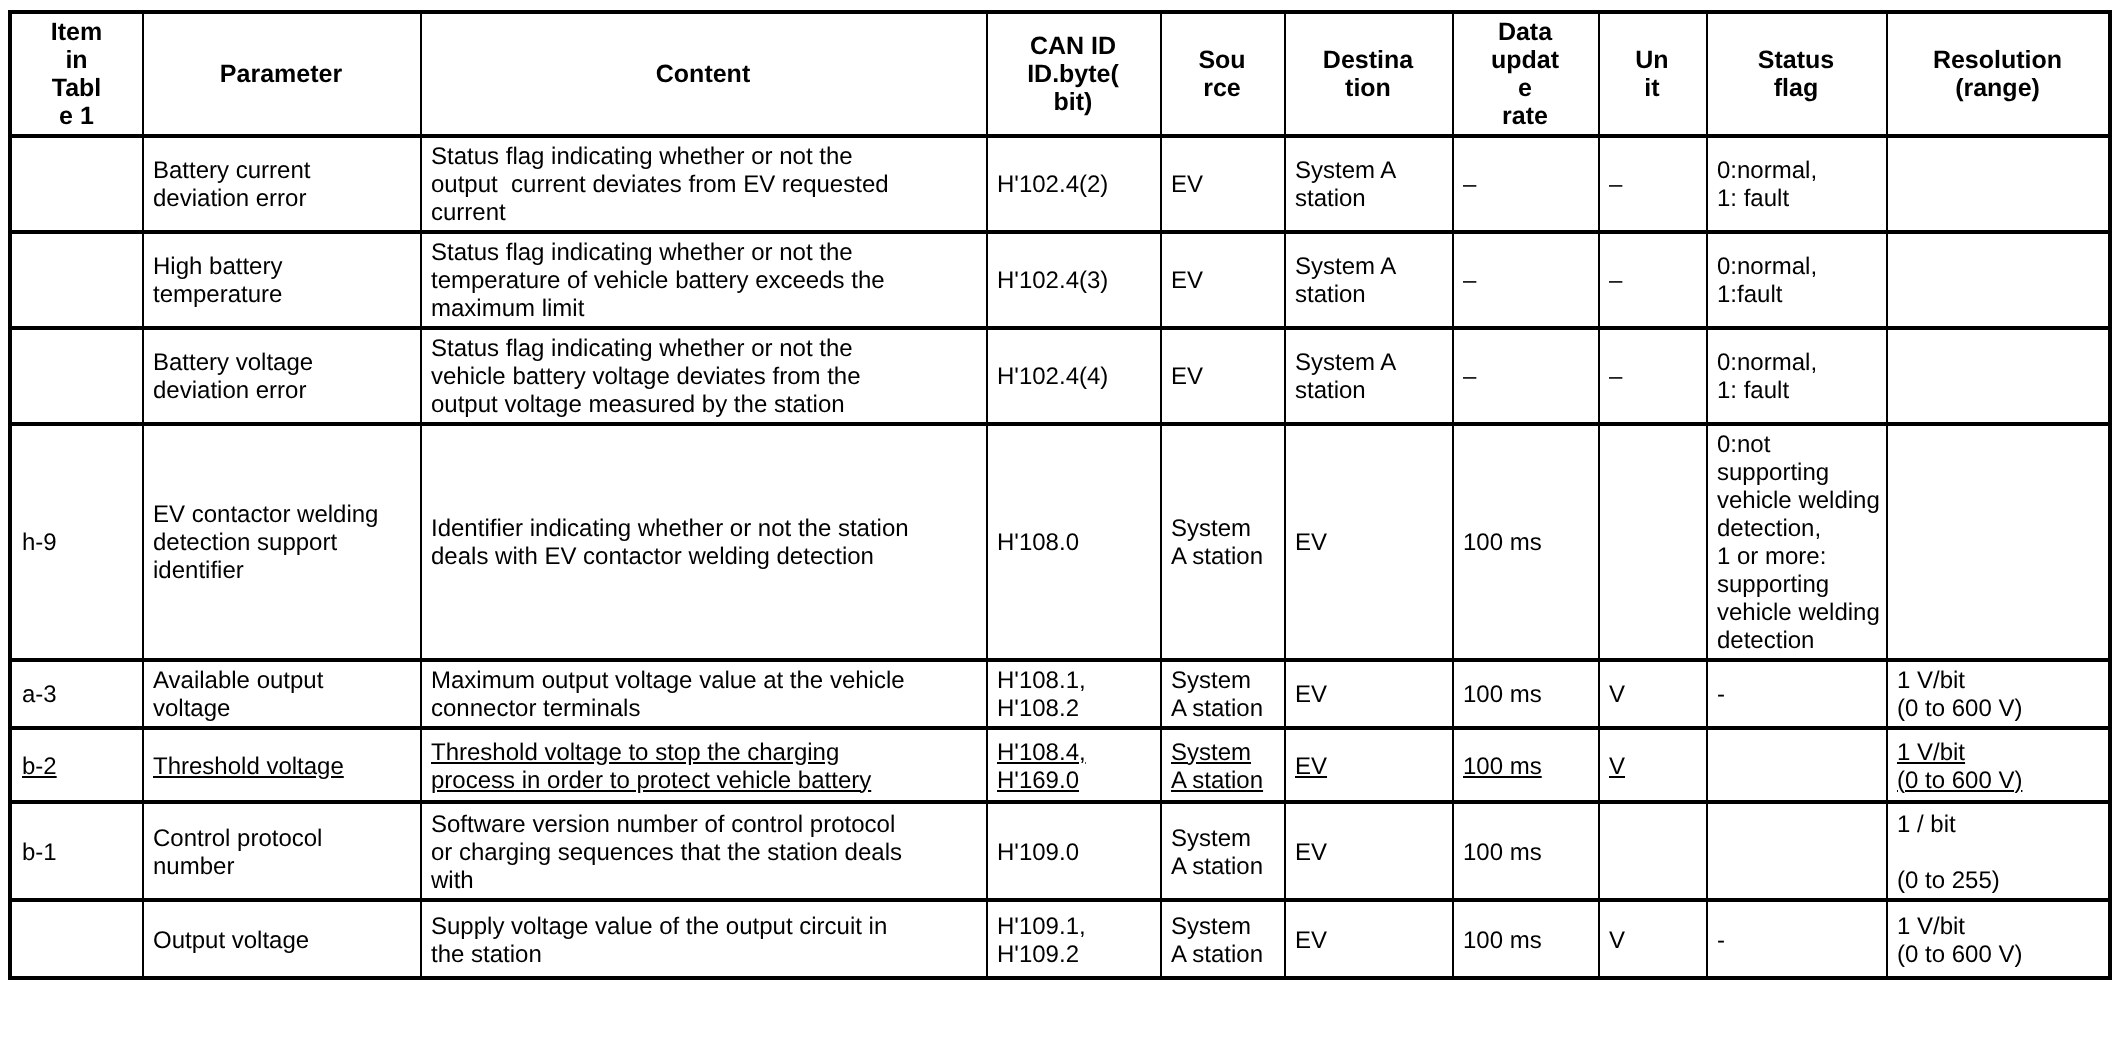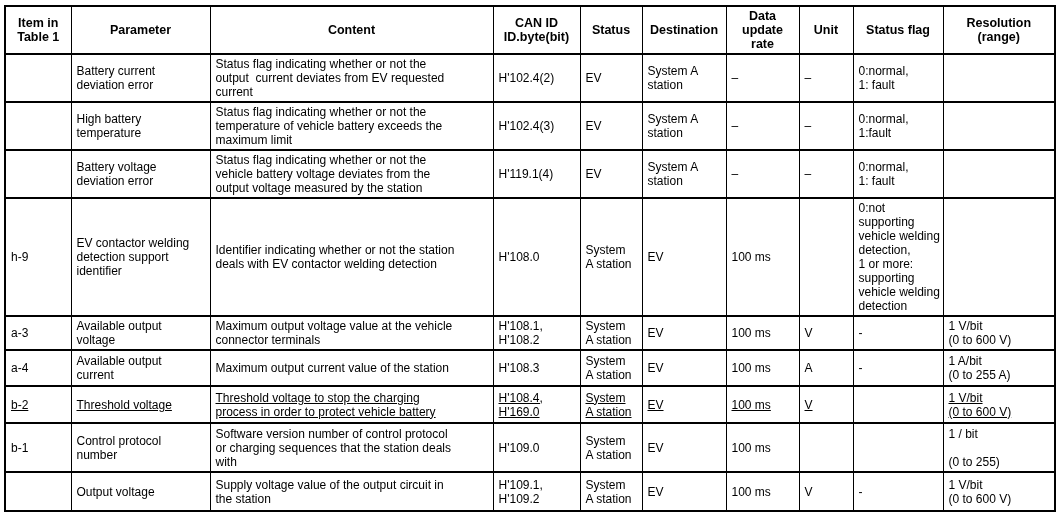--- a/index.html
+++ b/index.html
@@ -40,21 +40,21 @@
     color: #000000;
     padding: 2px 2px 2px 5px;
     text-align: left;
     font-weight: normal;
     word-wrap: break-word;
   }
   table.spec th {
     font-weight: bold;
     font-size: 12.5px;
     text-align: center;
-    padding: 2px 4px;
+    padding: 2px 18px;
   }
   table.spec thead tr { height: 44px; }
 </style>
 </head>
 <body>
 
 <div class="page">
   <table class="spec">
     <colgroup>
       <col style="width:66px">
@@ -69,21 +69,21 @@
       <col style="width:112px">
     </colgroup>
     <thead>
       <tr>
           <th>Item in
 Table 1</th>
           <th>Parameter</th>
           <th>Content</th>
           <th>CAN ID
 ID.byte(bit)</th>
-          <th>Status</th>
+          <th>Source</th>
           <th>Destination</th>
           <th>Data
 update
 rate</th>
           <th>Unit</th>
           <th>Status flag</th>
           <th>Resolution
 (range)</th>
         </tr>
     </thead>
@@ -122,21 +122,21 @@
 1:fault</td>
           <td></td>
         </tr>
         <tr style="height: 44px;">
           <td></td>
           <td>Battery voltage
 deviation error</td>
           <td>Status flag indicating whether or not the
 vehicle battery voltage deviates from the
 output voltage measured by the station</td>
-          <td>H'119.1(4)</td>
+          <td>H'102.4(4)</td>
           <td>EV</td>
           <td>System A
 station</td>
           <td>–</td>
           <td>–</td>
           <td>0:normal,
 1: fault</td>
           <td></td>
         </tr>
         <tr style="height: 115px;">
@@ -172,35 +172,20 @@
 H'108.2</td>
           <td>System
 A station</td>
           <td>EV</td>
           <td>100 ms</td>
           <td>V</td>
           <td>-</td>
           <td>1 V/bit
 (0 to 600 V)</td>
         </tr>
-        <tr style="height: 36px;">
-          <td>a-4</td>
-          <td>Available output
-current</td>
-          <td>Maximum output current value of the station</td>
-          <td>H'108.3</td>
-          <td>System
-A station</td>
-          <td>EV</td>
-          <td>100 ms</td>
-          <td>A</td>
-          <td>-</td>
-          <td>1 A/bit
-(0 to 255 A)</td>
-        </tr>
         <tr style="height: 37px; text-decoration: underline;">
           <td>b-2</td>
           <td>Threshold voltage</td>
           <td>Threshold voltage to stop the charging
 process in order to protect vehicle battery</td>
           <td>H'108.4,
 H'169.0</td>
           <td>System
 A station</td>
           <td>EV</td>

